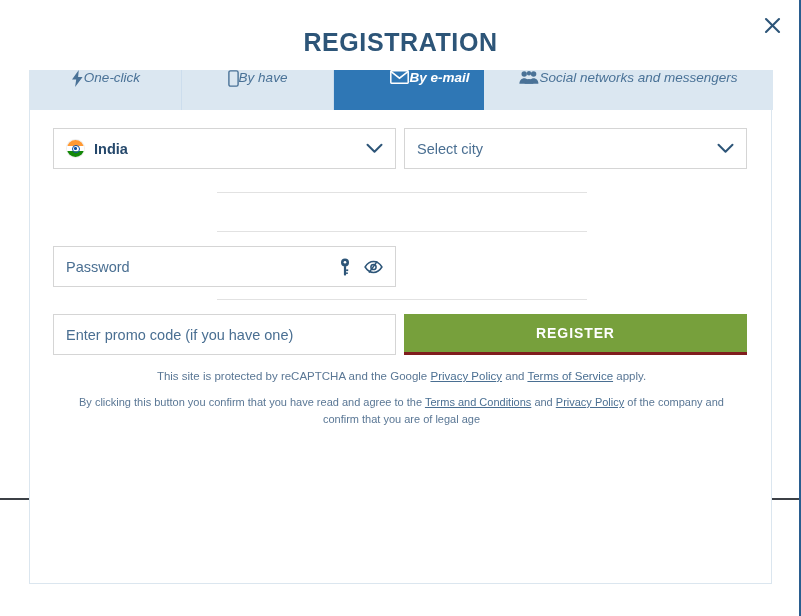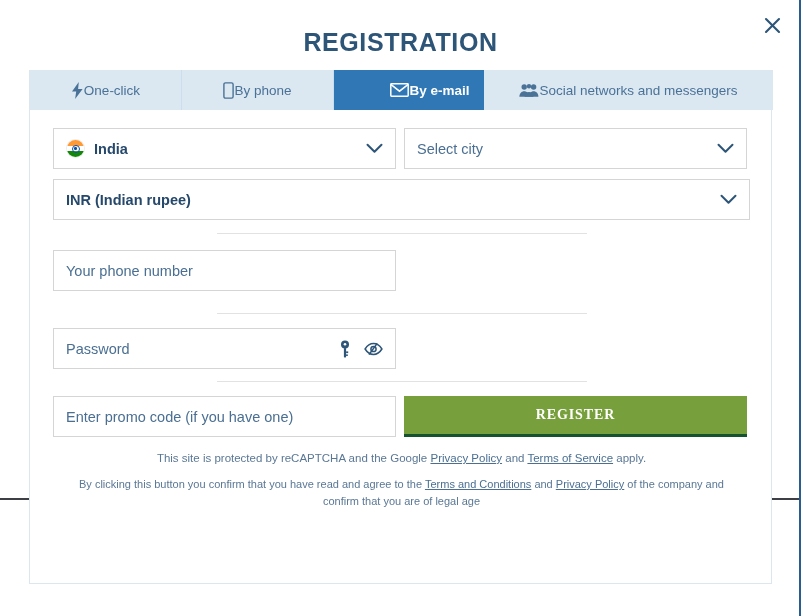--- a/index.html
+++ b/index.html
@@ -65,29 +65,30 @@
     display: flex;
     width: 743px;
     height: 40px;
     background: #dbe7f1;
     position: absolute;
     left: 0; top: 0;
   }
   .tab {
     flex: 0 0 auto;
     display: flex;
-    align-items: center;
+    align-items: flex-start;
     justify-content: center;
     font-size: 13.5px;
     color: #4a7297;
     background: #dbe7f1;
     border-right: 1px solid #ccdded;
     cursor: pointer;
     height: 40px;
     user-select: none;
+    font-style: italic;
   }
   .tab:last-child { border-right: none; }
   .tab.w1 { width: 152px; }
   .tab.w2 { width: 152px; }
   .tab.w3 { width: 150px; padding-left: 42px; }
   .tab.w4 { width: 289px; }
   .tab.active {
     background: #2f77b5;
     color: #ffffff;
     font-weight: bold;
@@ -207,27 +208,27 @@
     width: 370px;
     height: 1px;
     background: #e2e2e2;
   }
 
   .register-btn {
     width: 343px;
     height: 41px;
     background: #77a03c;
     border: none;
-    border-bottom: 3px solid #14532d;
+    border-bottom: 3px solid #7f1d1d;
     color: #ffffff;
     font-size: 14px;
     font-weight: bold;
     letter-spacing: 0.9px;
     cursor: pointer;
-    font-family: Liberation Serif, serif;
+    font-family: Liberation Sans, sans-serif;
     display: flex;
     align-items: center;
     justify-content: center;
   }
 
   .legal {
     padding: 0 23px;
     text-align: center;
     color: #5a7795;
     font-size: 11.5px;
@@ -273,21 +274,21 @@
         </span>
         <span>One-click</span>
       </div>
 
       <div class="tab w2">
         <span class="ticon">
           <svg width="11" height="17" viewBox="0 0 11 17" fill="none" stroke="currentColor" stroke-width="1.4">
             <rect x="0.9" y="0.9" width="9.2" height="15.2" rx="1.6"></rect>
           </svg>
         </span>
-        <span>By phone</span>
+        <span>By have</span>
       </div>
 
       <div class="tab w3 active">
         <span class="ticon">
           <svg width="19" height="14" viewBox="0 0 19 14" fill="none" stroke="currentColor" stroke-width="1.5">
             <rect x="0.8" y="0.8" width="17.4" height="12.4" rx="0.7"></rect>
             <path d="M0.8 1.4 L9.5 8.2 L18.2 1.4"></path>
           </svg>
         </span>
         <span>By e-mail</span>
@@ -333,41 +334,28 @@
           <span class="chev">
             <svg width="17" height="11" viewBox="0 0 17 11" fill="none" stroke="currentColor" stroke-width="2" stroke-linecap="round" stroke-linejoin="round">
               <path d="M1.5 1.8 L8.5 8.8 L15.5 1.8"></path>
             </svg>
           </span>
         </div>
       </div>
 
       <div class="sp-10"></div>
 
-      <div class="row">
-        <div class="field select full">
-          <span class="val">INR (Indian rupee)</span>
-          <span class="chev">
-            <svg width="17" height="11" viewBox="0 0 17 11" fill="none" stroke="currentColor" stroke-width="2" stroke-linecap="round" stroke-linejoin="round">
-              <path d="M1.5 1.8 L8.5 8.8 L15.5 1.8"></path>
-            </svg>
-          </span>
-        </div>
-      </div>
 
       <div class="sp-13"></div>
       <div class="divider-wrap">
         <div class="divider"></div>
       </div>
       <div class="sp-16"></div>
 
       <div class="row">
-        <div class="field half">
-          <span class="ph">Your phone number</span>
-        </div>
       </div>
 
       <div class="sp-10"></div>
 
 
       <div class="sp-12"></div>
       <div class="divider-wrap">
         <div class="divider"></div>
       </div>
       <div class="sp-14"></div>

